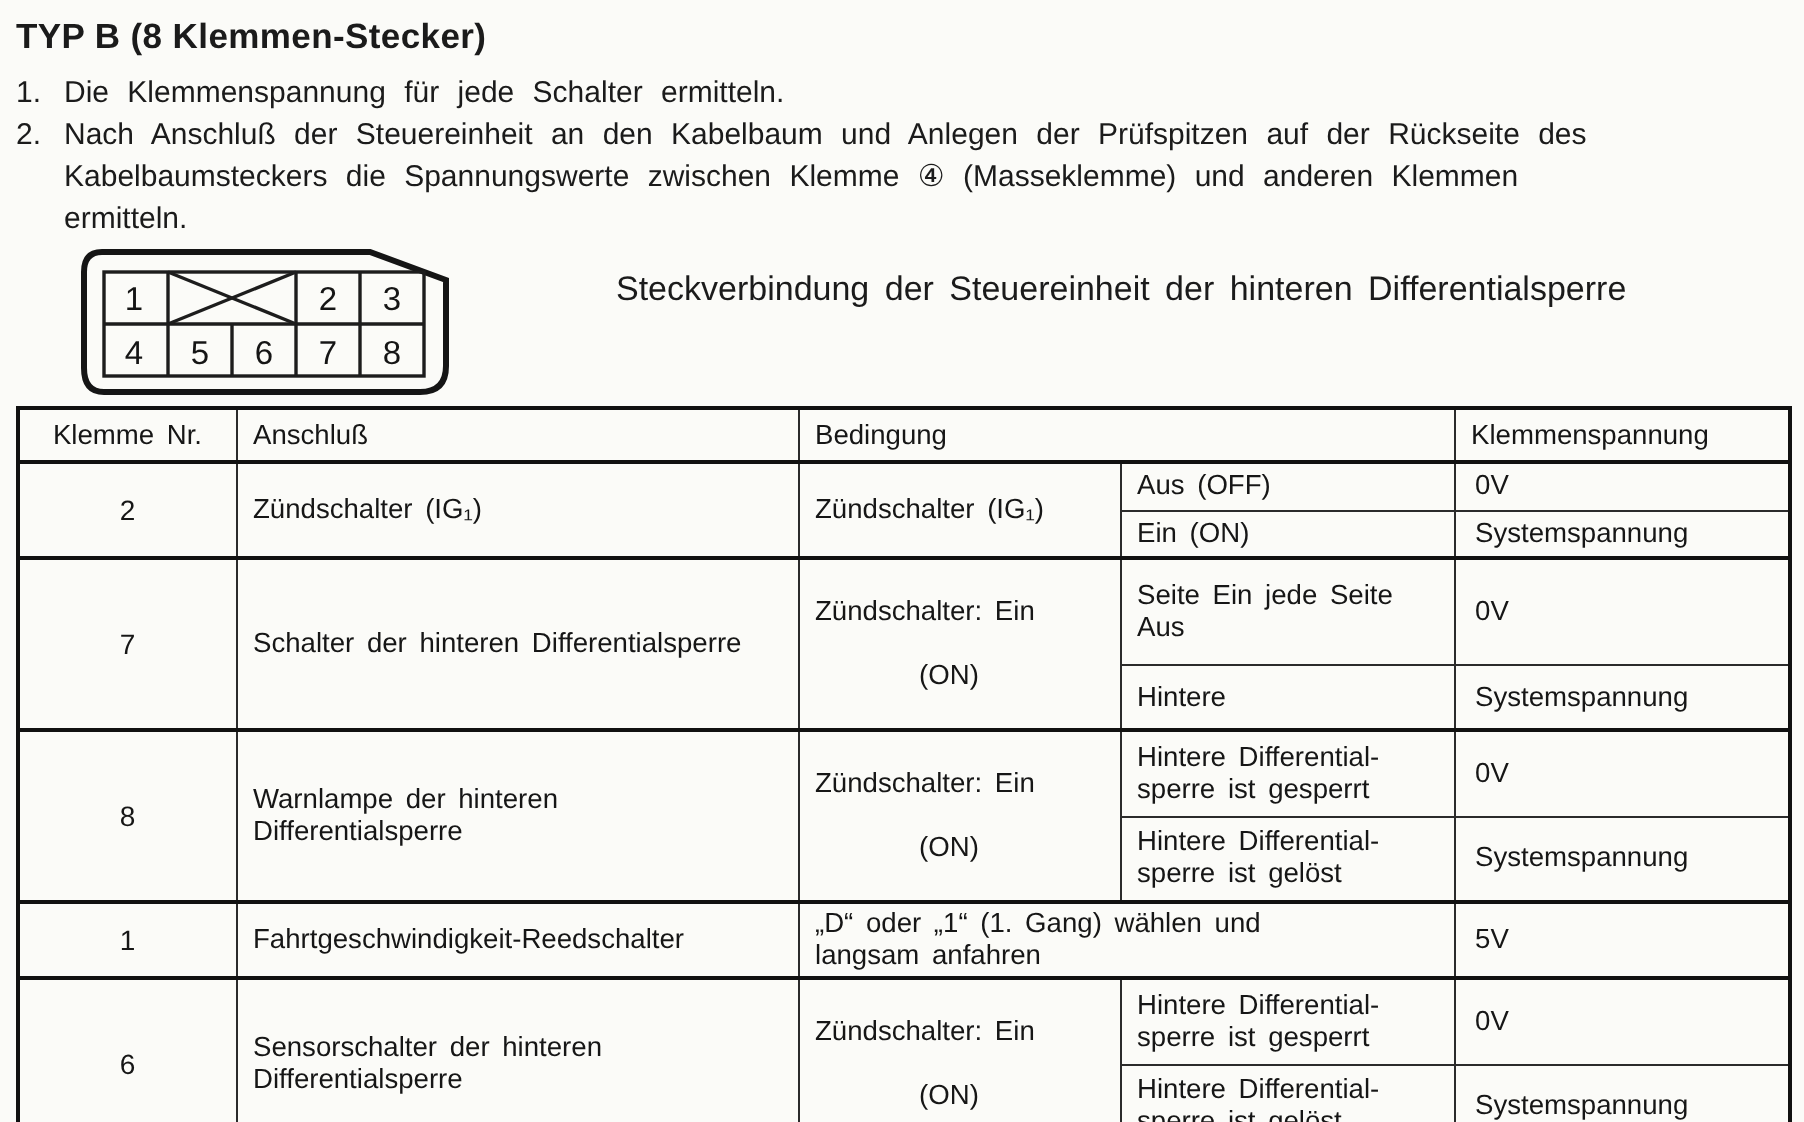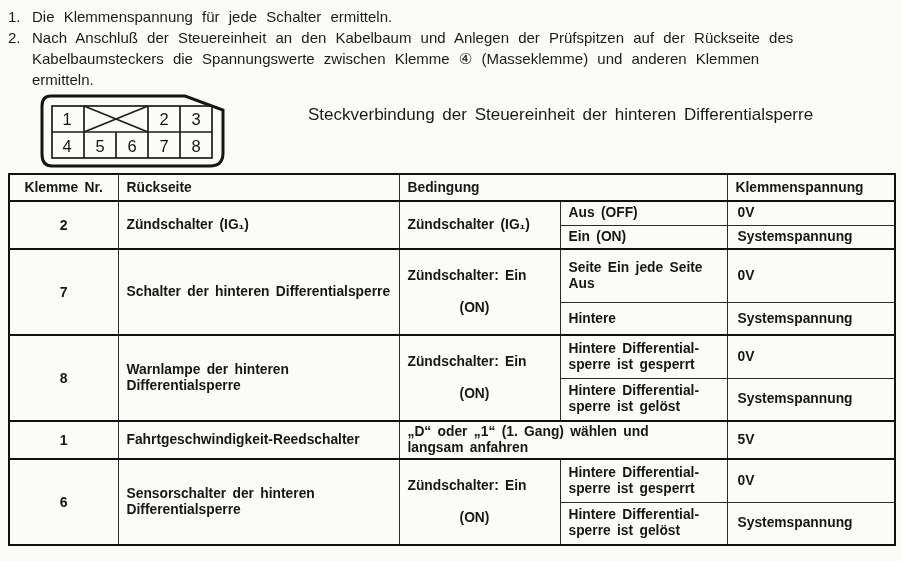--- a/index.html
+++ b/index.html
@@ -31,36 +31,37 @@
     width:886px;margin:4px 0 0 0;
     font-size:13.8px;line-height:16px;color:#161616;
     border:2px solid #111;
   }
   .vtable th,.vtable td{
     border:1px solid #2b2b2b;
     vertical-align:middle;
     padding:2px 8px;
     white-space:pre-line;
     word-spacing:2.5px;
-    font-weight:bold;
+    font-weight:normal;
     text-align:left;
     overflow:hidden;
   }
   .vtable thead th{border-bottom:2px solid #111;height:21px;}
   .vtable tr.grp>td{border-top:2px solid #111;}
   .c-klemme{text-align:center !important;padding:0 !important;font-size:14px;}
   .c-head-klemme{text-align:center !important;}
   .c-spann{padding-left:10px !important;}
   .on-line{text-align:center;padding-right:10px;}
 </style>
 </head>
 <body>
 
 <div class="page">
 
+  <div class="title">TYP B (8 Klemmen-Stecker)</div>
 
   <div class="instructions">
     <div class="instr">
       <span class="num">1.</span>
       <span class="itext">Die Klemmenspannung für jede Schalter ermitteln.</span>
     </div>
     <div class="instr">
       <span class="num">2.</span>
       <span class="itext">Nach Anschluß der Steuereinheit an den Kabelbaum und Anlegen der Prüfspitzen auf der Rückseite des
 Kabelbaumsteckers die Spannungswerte zwischen Klemme ④ (Masseklemme) und anderen Klemmen
@@ -99,21 +100,21 @@
     <colgroup>
       <col style="width:109px">
         <col style="width:281px">
         <col style="width:161px">
         <col style="width:167px">
         <col style="width:168px">
     </colgroup>
     <thead>
       <tr>
         <th class="c-head-klemme">Klemme Nr.</th>
-        <th>Rückseite</th>
+        <th>Anschluß</th>
         <th colspan="2">Bedingung</th>
         <th>Klemmenspannung</th>
       </tr>
     </thead>
     <tbody>
 
       <tr class="grp" style="height:24px">
         <td rowspan="2" class="c-klemme">2</td>
         <td rowspan="2">Zündschalter (IG₁)</td>
         <td rowspan="2">Zündschalter (IG₁)</td>

